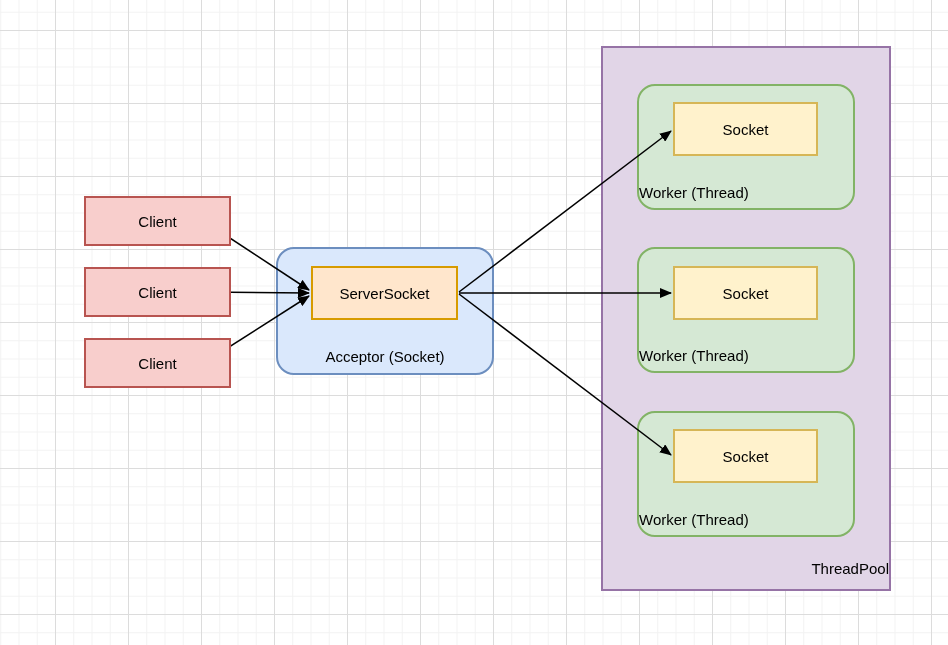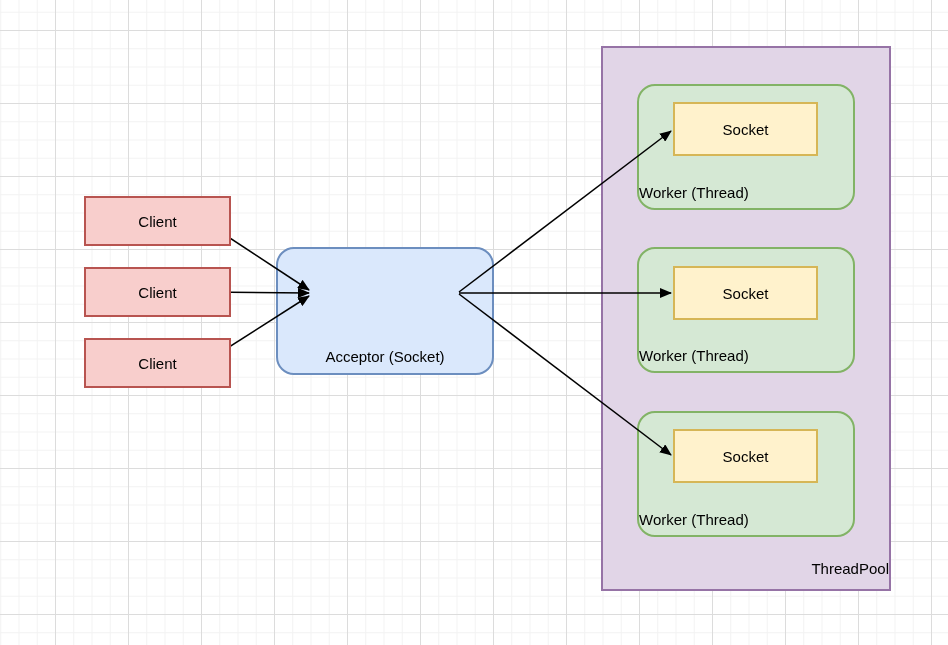--- a/index.html
+++ b/index.html
@@ -141,20 +141,23 @@
   <div class="shape client c1">
     <span>Client</span>
   </div>
   <div class="shape client c2">
     <span>Client</span>
   </div>
   <div class="shape client c3">
     <span>Client</span>
   </div>
 
+  <div class="shape serversocket">
+    <span>ServerSocket</span>
+  </div>
 
   <div class="shape socket s1">
     <span>Socket</span>
   </div>
   <div class="shape socket s2">
     <span>Socket</span>
   </div>
   <div class="shape socket s3">
     <span>Socket</span>
   </div>

